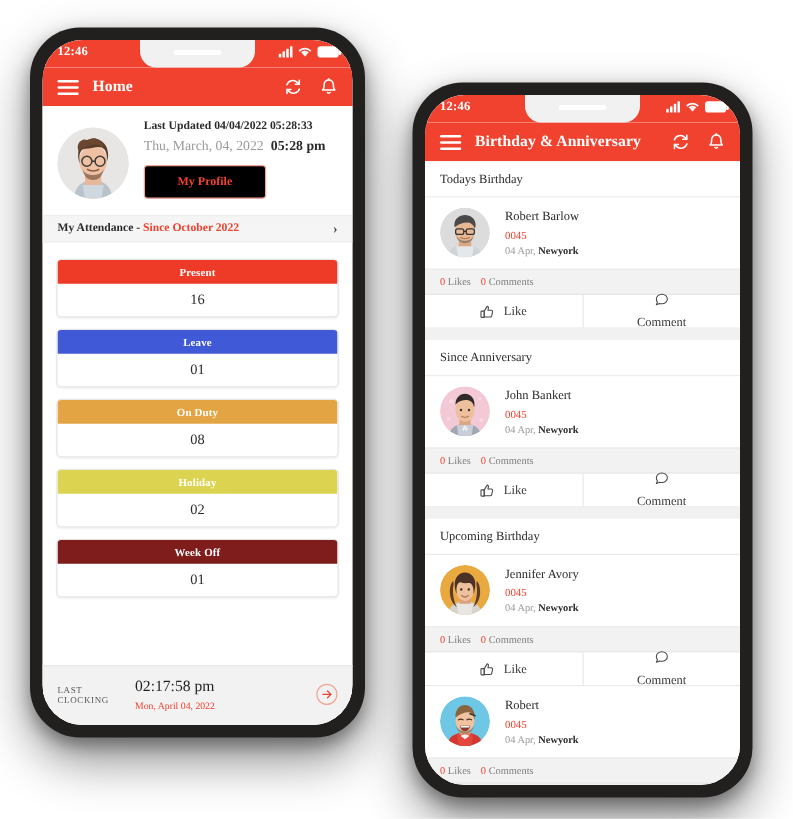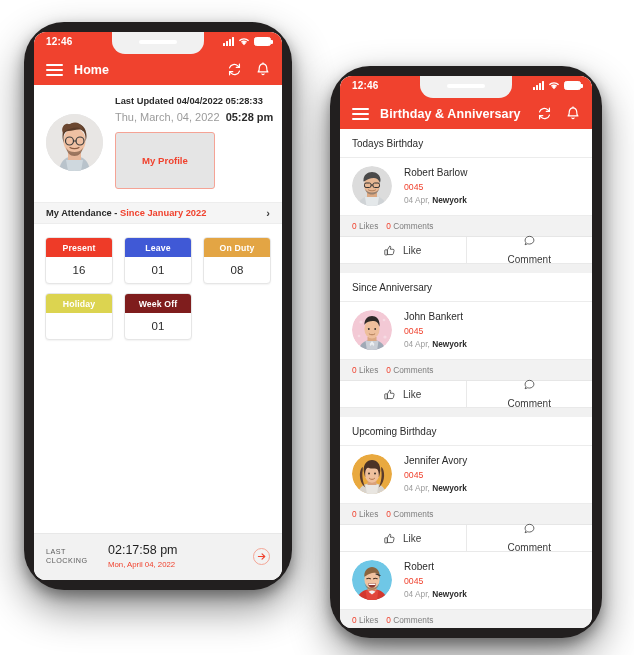--- a/index.html
+++ b/index.html
@@ -19,22 +19,23 @@
     padding: 10px;
     box-shadow: 0 18px 40px rgba(0,0,0,0.45), 0 6px 14px rgba(0,0,0,0.35);
   }
   .phone.p1 { left: 24px; top: 22px; width: 268px; height: 568px; }
   .phone.p2 { left: 330px; top: 66px; width: 272px; height: 572px; }
 
   .screen {
     position: relative;
     width: 100%; height: 100%;
     background: #f1f1f1;
-    border-radius: 12px;
+    border-radius: 32px;
     overflow: hidden;
+    font-family: Liberation Serif, serif;
   }
 
   
   .topbar { position: relative; background: #f1f1f1; height: 22px; }
   .redfill {
     position: absolute; left: 0; right: 0; top: 0; height: 22px;
     background: #f0422e;
   }
   .notch {
     position: absolute; left: 50%; transform: translateX(-50%);
@@ -84,48 +85,48 @@
   .apptitle {
     color: #fff; font-size: 12.5px; font-weight: bold; margin-left: 11px;
     letter-spacing: .1px; white-space: nowrap;
   }
   .appbar .spacer { flex: 1; }
   .appicon { margin-left: 14px; cursor: pointer; display: flex; }
 
   
   .body1 { background: #ffffff; height: calc(100% - 53px); display: flex; flex-direction: column; }
 
-  .profile { display: flex; align-items: center; padding: 11px 12px 13px 12px; background:#fff; }
+  .profile { display: flex; align-items: flex-end; padding: 11px 12px 13px 12px; background:#fff; }
   .avatar-lg {
     width: 57px; height: 57px; border-radius: 50%; flex: none;
     background: #e3e3e3; overflow: hidden; position: relative;
   }
   .pinfo { margin-left: 12px; flex: 1; min-width: 0; }
   .lastupd { font-size: 9.3px; font-weight: bold; color: #2b2b2b; white-space: nowrap; }
   .dateline { font-size: 11px; color: #9b9b9b; margin-top: 5px; white-space: nowrap; }
   .dateline b { color: #2b2b2b; font-weight: bold; margin-left: 3px; }
   .profbtn {
     margin-top: 9px; display: inline-block;
     border: 1px solid #f5a395; border-radius: 3px;
     color: #f0422e; font-size: 9.6px; font-weight: bold;
-    padding: 22px 26px; background: #e5e5e5; cursor: pointer;
+    padding: 7px 26px; background: #000000; cursor: pointer;
   }
 
   .attbar {
     background: #f5f5f5; height: 22px;
     display: flex; align-items: center; padding: 0 12px;
     border-top: 1px solid #ededed; border-bottom: 1px solid #ededed;
   }
   .attbar .t { font-size: 9.3px; font-weight: bold; color: #2b2b2b; }
   .attbar .t em { font-style: normal; color: #f0422e; }
   .attbar .chev { margin-left: auto; font-size: 11px; color: #3c3c3c; font-weight: bold; cursor: pointer; }
 
   .grid {
     padding: 13px 11px 0 11px; display: grid;
-    grid-template-columns: 1fr 1fr 1fr; gap: 9px 11px;
+    grid-template-columns: 1fr; gap: 9px 11px;
   }
   .card {
     border: 1px solid #e6e6e6; border-radius: 4px; overflow: hidden; background: #fff;
     box-shadow: 0 1px 1.5px rgba(0,0,0,.05);
   }
   .card .hd {
     height: 19px; display:flex; align-items:center; justify-content:center;
     color: #fff; font-size: 8.7px; font-weight: bold; letter-spacing: .15px;
   }
   .card .vl {
@@ -262,40 +263,41 @@
               <span>Thu, March, 04, 2022</span>
               <b>05:28 pm</b>
             </div>
             <div class="profbtn">My Profile</div>
           </div>
         </div>
 
         <div class="attbar">
           <div class="t">
             <span>My Attendance -</span>
-            <em>Since January 2022</em>
+            <em>Since October 2022</em>
           </div>
           <div class="chev">›</div>
         </div>
 
         <div class="grid" id="stats-grid">
             <div class="card">
               <div class="hd" style="background: rgb(238, 59, 40);">Present</div>
               <div class="vl">16</div>
             </div>
             <div class="card">
               <div class="hd" style="background: rgb(64, 89, 214);">Leave</div>
               <div class="vl">01</div>
             </div>
             <div class="card">
               <div class="hd" style="background: rgb(227, 165, 68);">On Duty</div>
               <div class="vl">08</div>
             </div>
             <div class="card">
               <div class="hd" style="background: rgb(220, 212, 80);">Holiday</div>
+              <div class="vl">02</div>
             </div>
             <div class="card">
               <div class="hd" style="background: #7f1d1d;">Week Off</div>
               <div class="vl">01</div>
             </div>
           </div>
 
         <div class="spacer-grow"></div>
 
         <div class="clocking">

